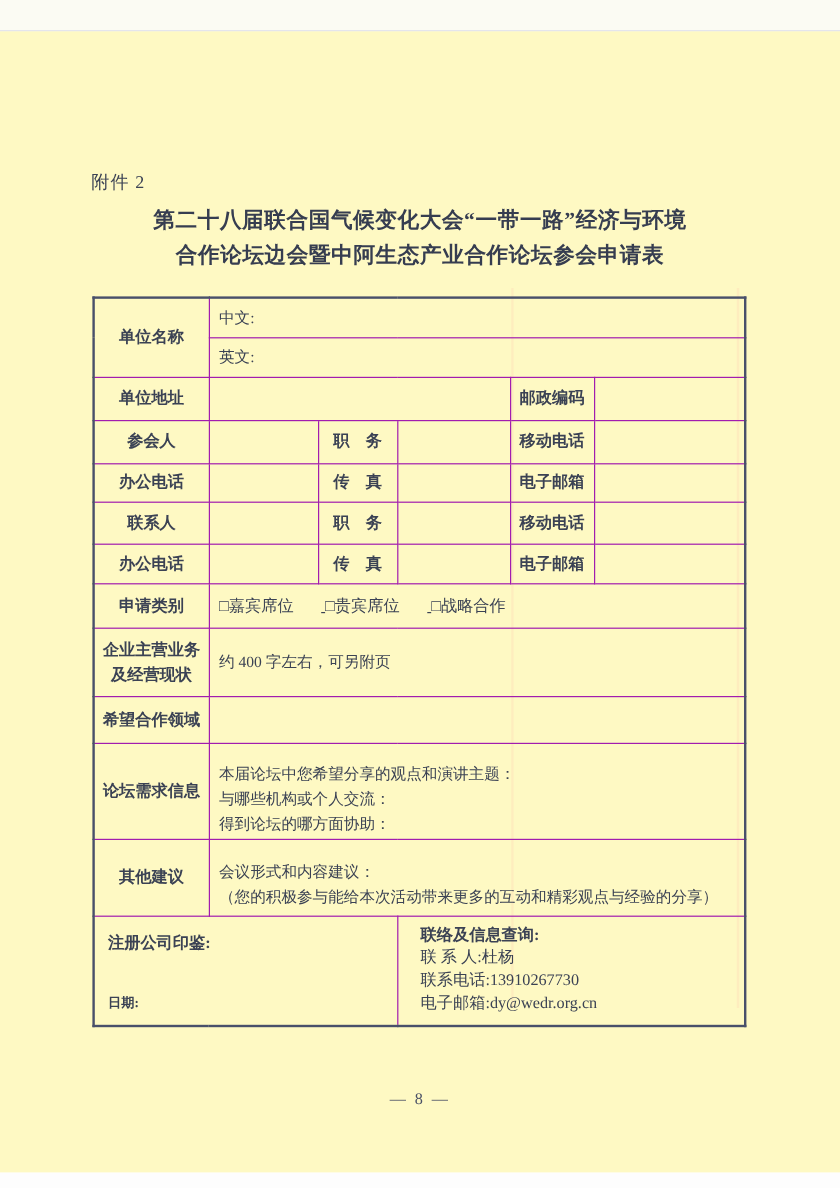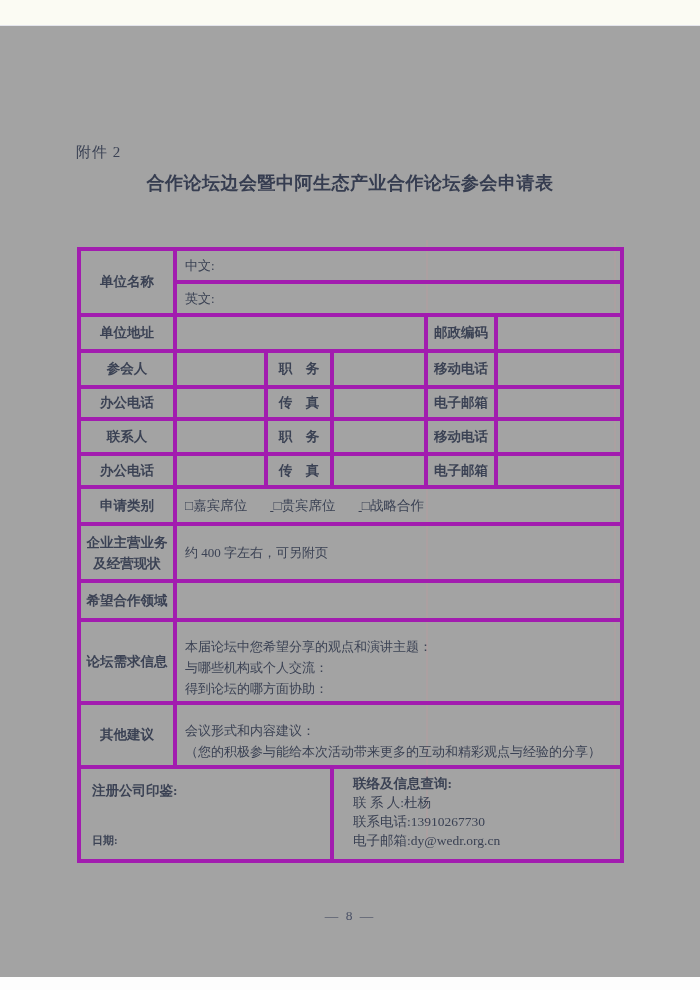--- a/index.html
+++ b/index.html
@@ -2,21 +2,21 @@
 <html><head>
 <meta charset="utf-8">
 <style>
   * { margin: 0; padding: 0; box-sizing: border-box; }
   body { background: #ffffff; }
   #screen {
     position: relative;
     width: 700px;
     height: 990px;
     overflow: hidden;
-    background: #a3a3a3;
+    background: #fef9c3;
     font-family: "Liberation Serif", "DejaVu Serif", serif;
     color: #3b4254;
   }
   .scan-edge-top {
     position: absolute; left: 0; top: 0; width: 700px; height: 26px;
     background: #fbfbf3;
     border-bottom: 1px solid #e4e5ec;
   }
   .scan-edge-bottom {
     position: absolute; left: 0; top: 977px; width: 700px; height: 13px;
@@ -36,21 +36,21 @@
     font-size: 18px; line-height: 29px; letter-spacing: 0.5px;
     color: #363d50;
   }
   table.form-table {
     position: absolute; left: 77px; top: 247px;
     width: 543px; table-layout: fixed;
     border-collapse: collapse;
     border: 2px solid #49506a;
   }
   table.form-table td {
-    border: 4px solid #a21caf;
+    border: 1px solid #a21caf;
     overflow: hidden;
     margin-top: 41px;
   }
   td.lbl {
     font-weight: bold; text-align: center;
     font-size: 13.5px;
   }
   td.val {
     font-size: 13px; padding-left: 8px;
   }
@@ -74,20 +74,21 @@
 
 <div id="screen">
 
   <div class="scan-edge-top"></div>
   <div class="scan-streak" style="left:426px;"></div>
   <div class="scan-streak" style="left:614px;"></div>
 
   <div class="attachment">附件 2</div>
 
   <div class="title-block">
+    <div>第二十八届联合国气候变化大会“一带一路”经济与环境</div>
     <div>合作论坛边会暨中阿生态产业合作论坛参会申请表</div>
   </div>
 
   <table class="form-table">
     <colgroup>
       <col style="width:96px">
         <col style="width:91px">
         <col style="width:66px">
       <col style="width:94px">
         <col style="width:70px">

